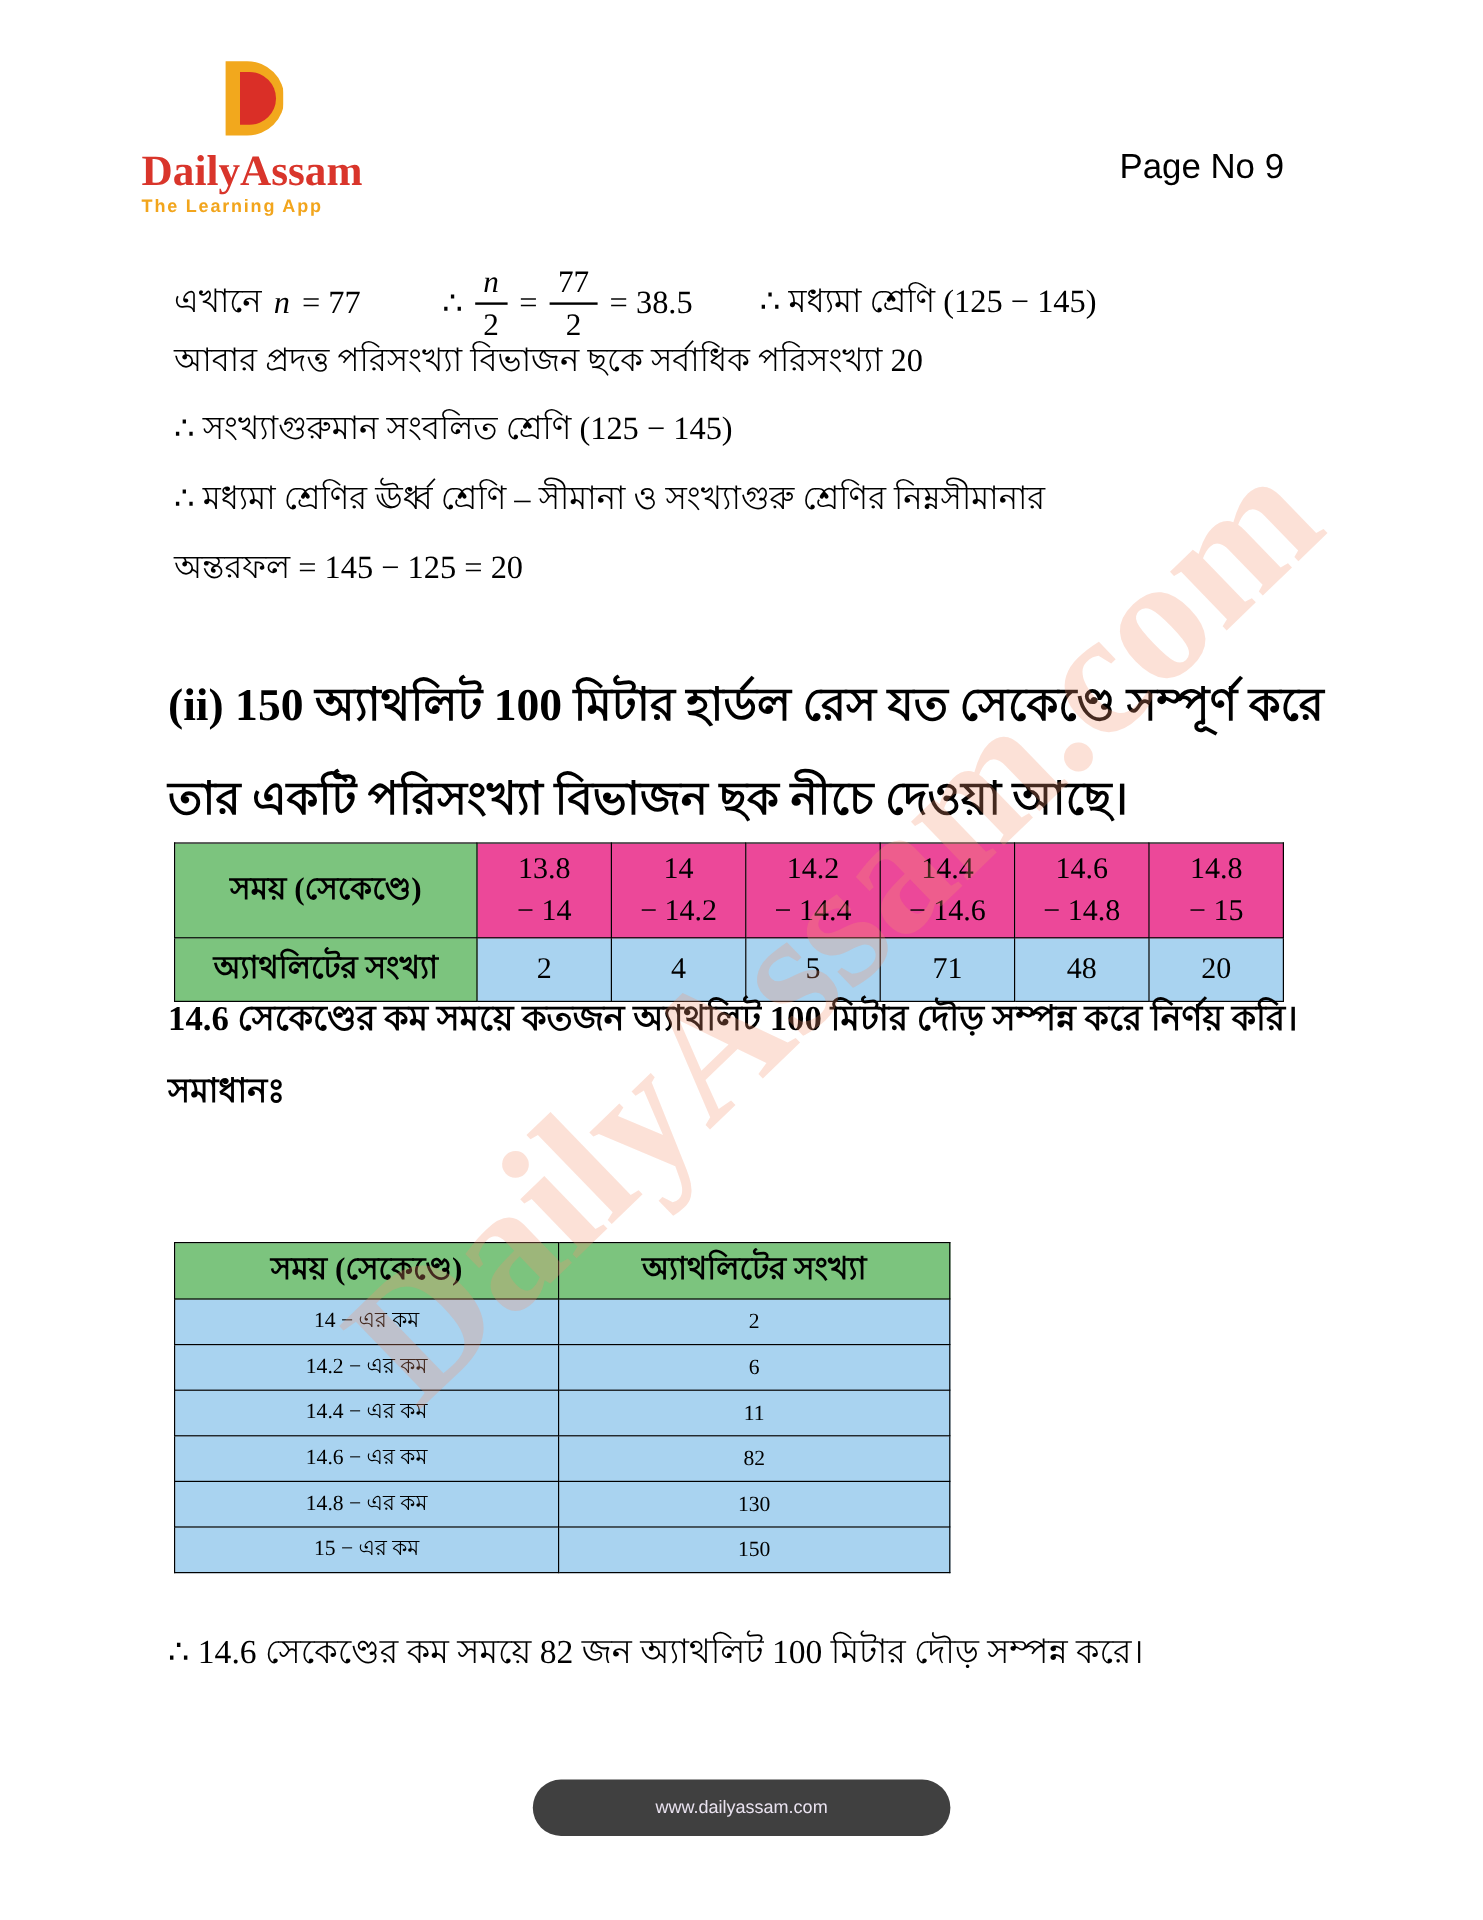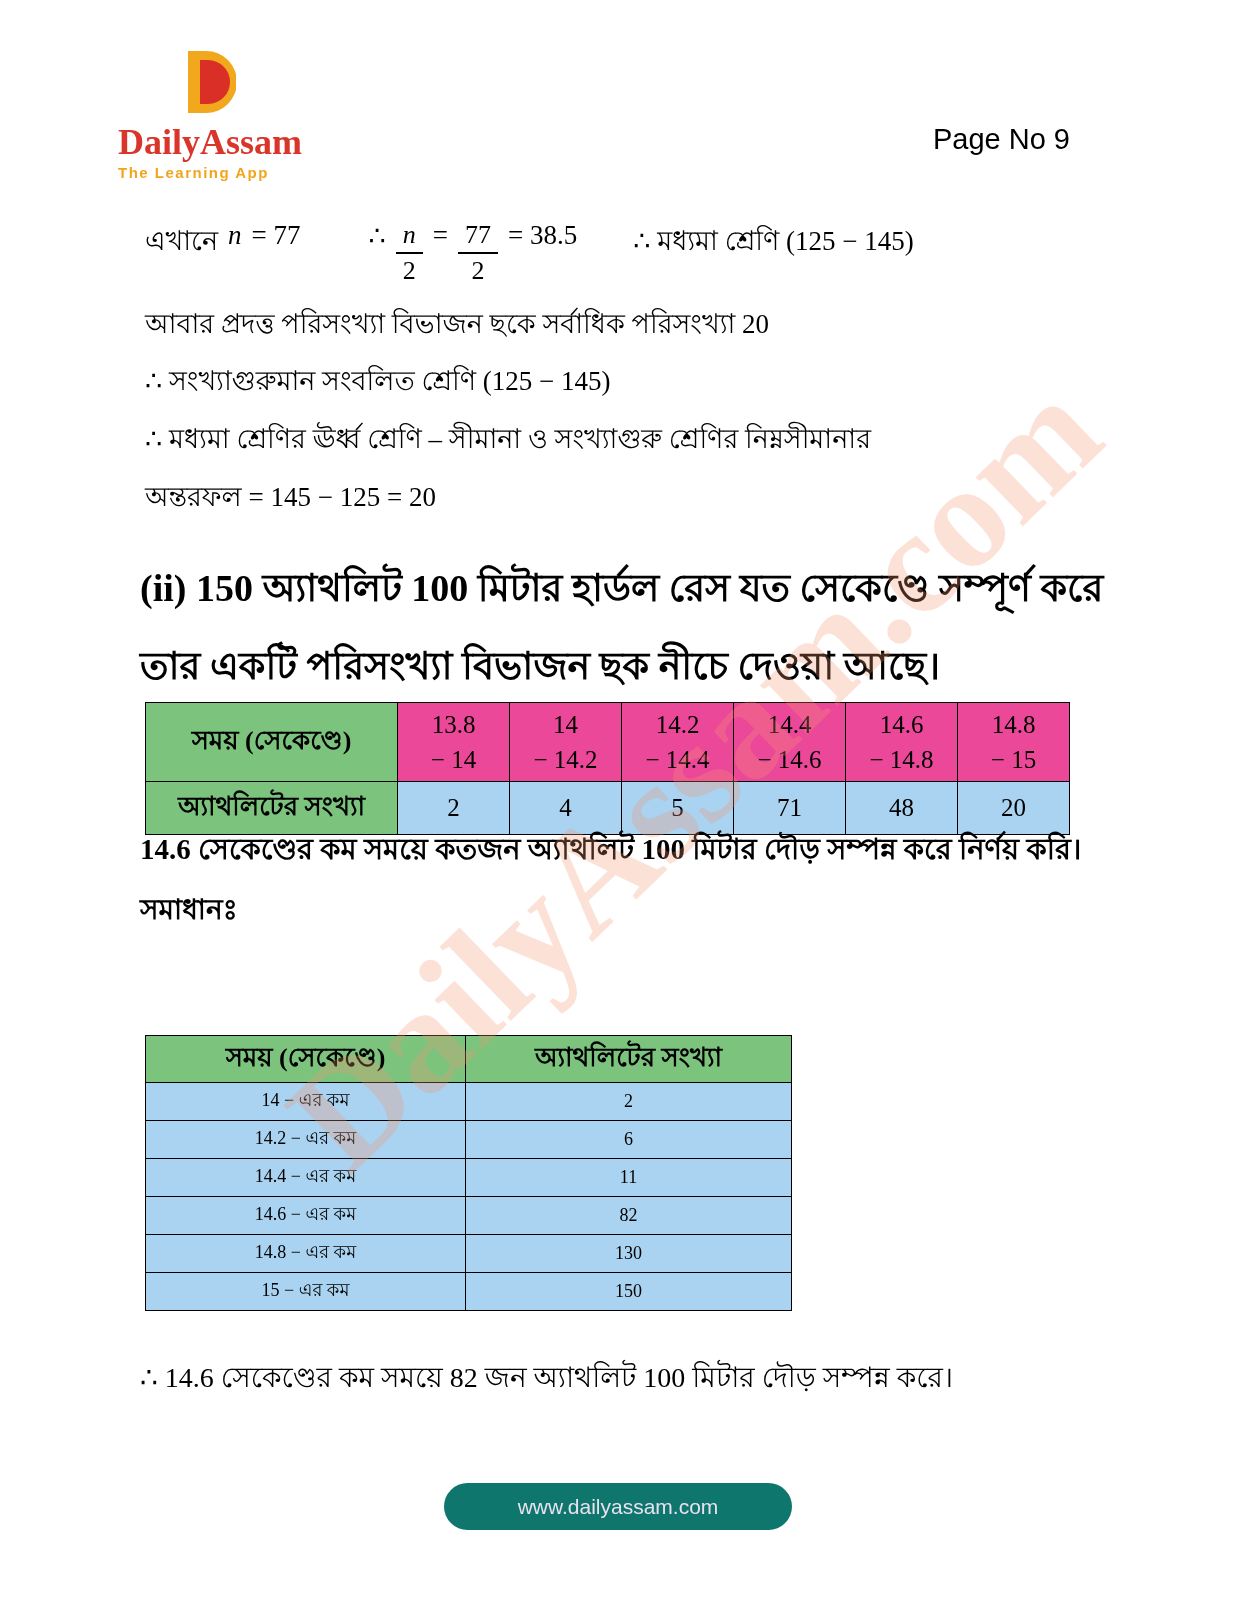--- a/index.html
+++ b/index.html
@@ -55,21 +55,21 @@
     position: absolute; top: 123px; right: 166px; z-index: 2;
     font-family: "Liberation Sans", sans-serif;
     font-size: 29px; color: #000;
   }
 
   
   .s-math {
     position: absolute; top: 220px; left: 145px; width: 960px;
     font-size: 27px; z-index: 2;
   }
-  .math-row1 { display: flex; align-items: flex-start; gap: 10px; margin-bottom: 24px; }
+  .math-row1 { display: flex; align-items: center; gap: 10px; }
   .sp-lg { display: inline-block; width: 48px; }
   .sp-md { display: inline-block; width: 36px; }
   .mvar { font-style: italic; font-family: "Liberation Serif", serif; }
   .frac {
     display: inline-flex; flex-direction: column; align-items: center;
     vertical-align: middle; line-height: 1.15; font-size: 26px;
   }
   .frac .num { border-bottom: 2px solid #000; padding: 0 7px 2px; }
   .frac .den { padding-top: 2px; }
   .math-line { margin-bottom: 28px; line-height: 1.1; }
@@ -104,23 +104,23 @@
   .t2 .d { background: #A9D3F0; height: 38px; font-size: 18px; }
 
   
   .s-conclusion {
     position: absolute; top: 1358px; left: 140px; width: 1010px; z-index: 2;
     font-size: 28px; line-height: 1.4;
   }
   .footer-pill {
     position: absolute; top: 1483px; left: 50%; transform: translateX(-50%);
     width: 348px; height: 47px; border-radius: 24px;
-    background: #0f766e; color: #e9e2ef;
+    background: #404040; color: #e9e2ef;
     display: flex; align-items: center; justify-content: center;
-    font-family: "Liberation Sans", sans-serif; font-size: 21px; z-index: 2;
+    font-family: "Liberation Sans", sans-serif; font-size: 15px; z-index: 2;
   }
 </style>
 </head>
 <body>
 
 <div class="page">
 
   <div class="watermark">DailyAssam.com</div>
 
   <div class="header-left">

